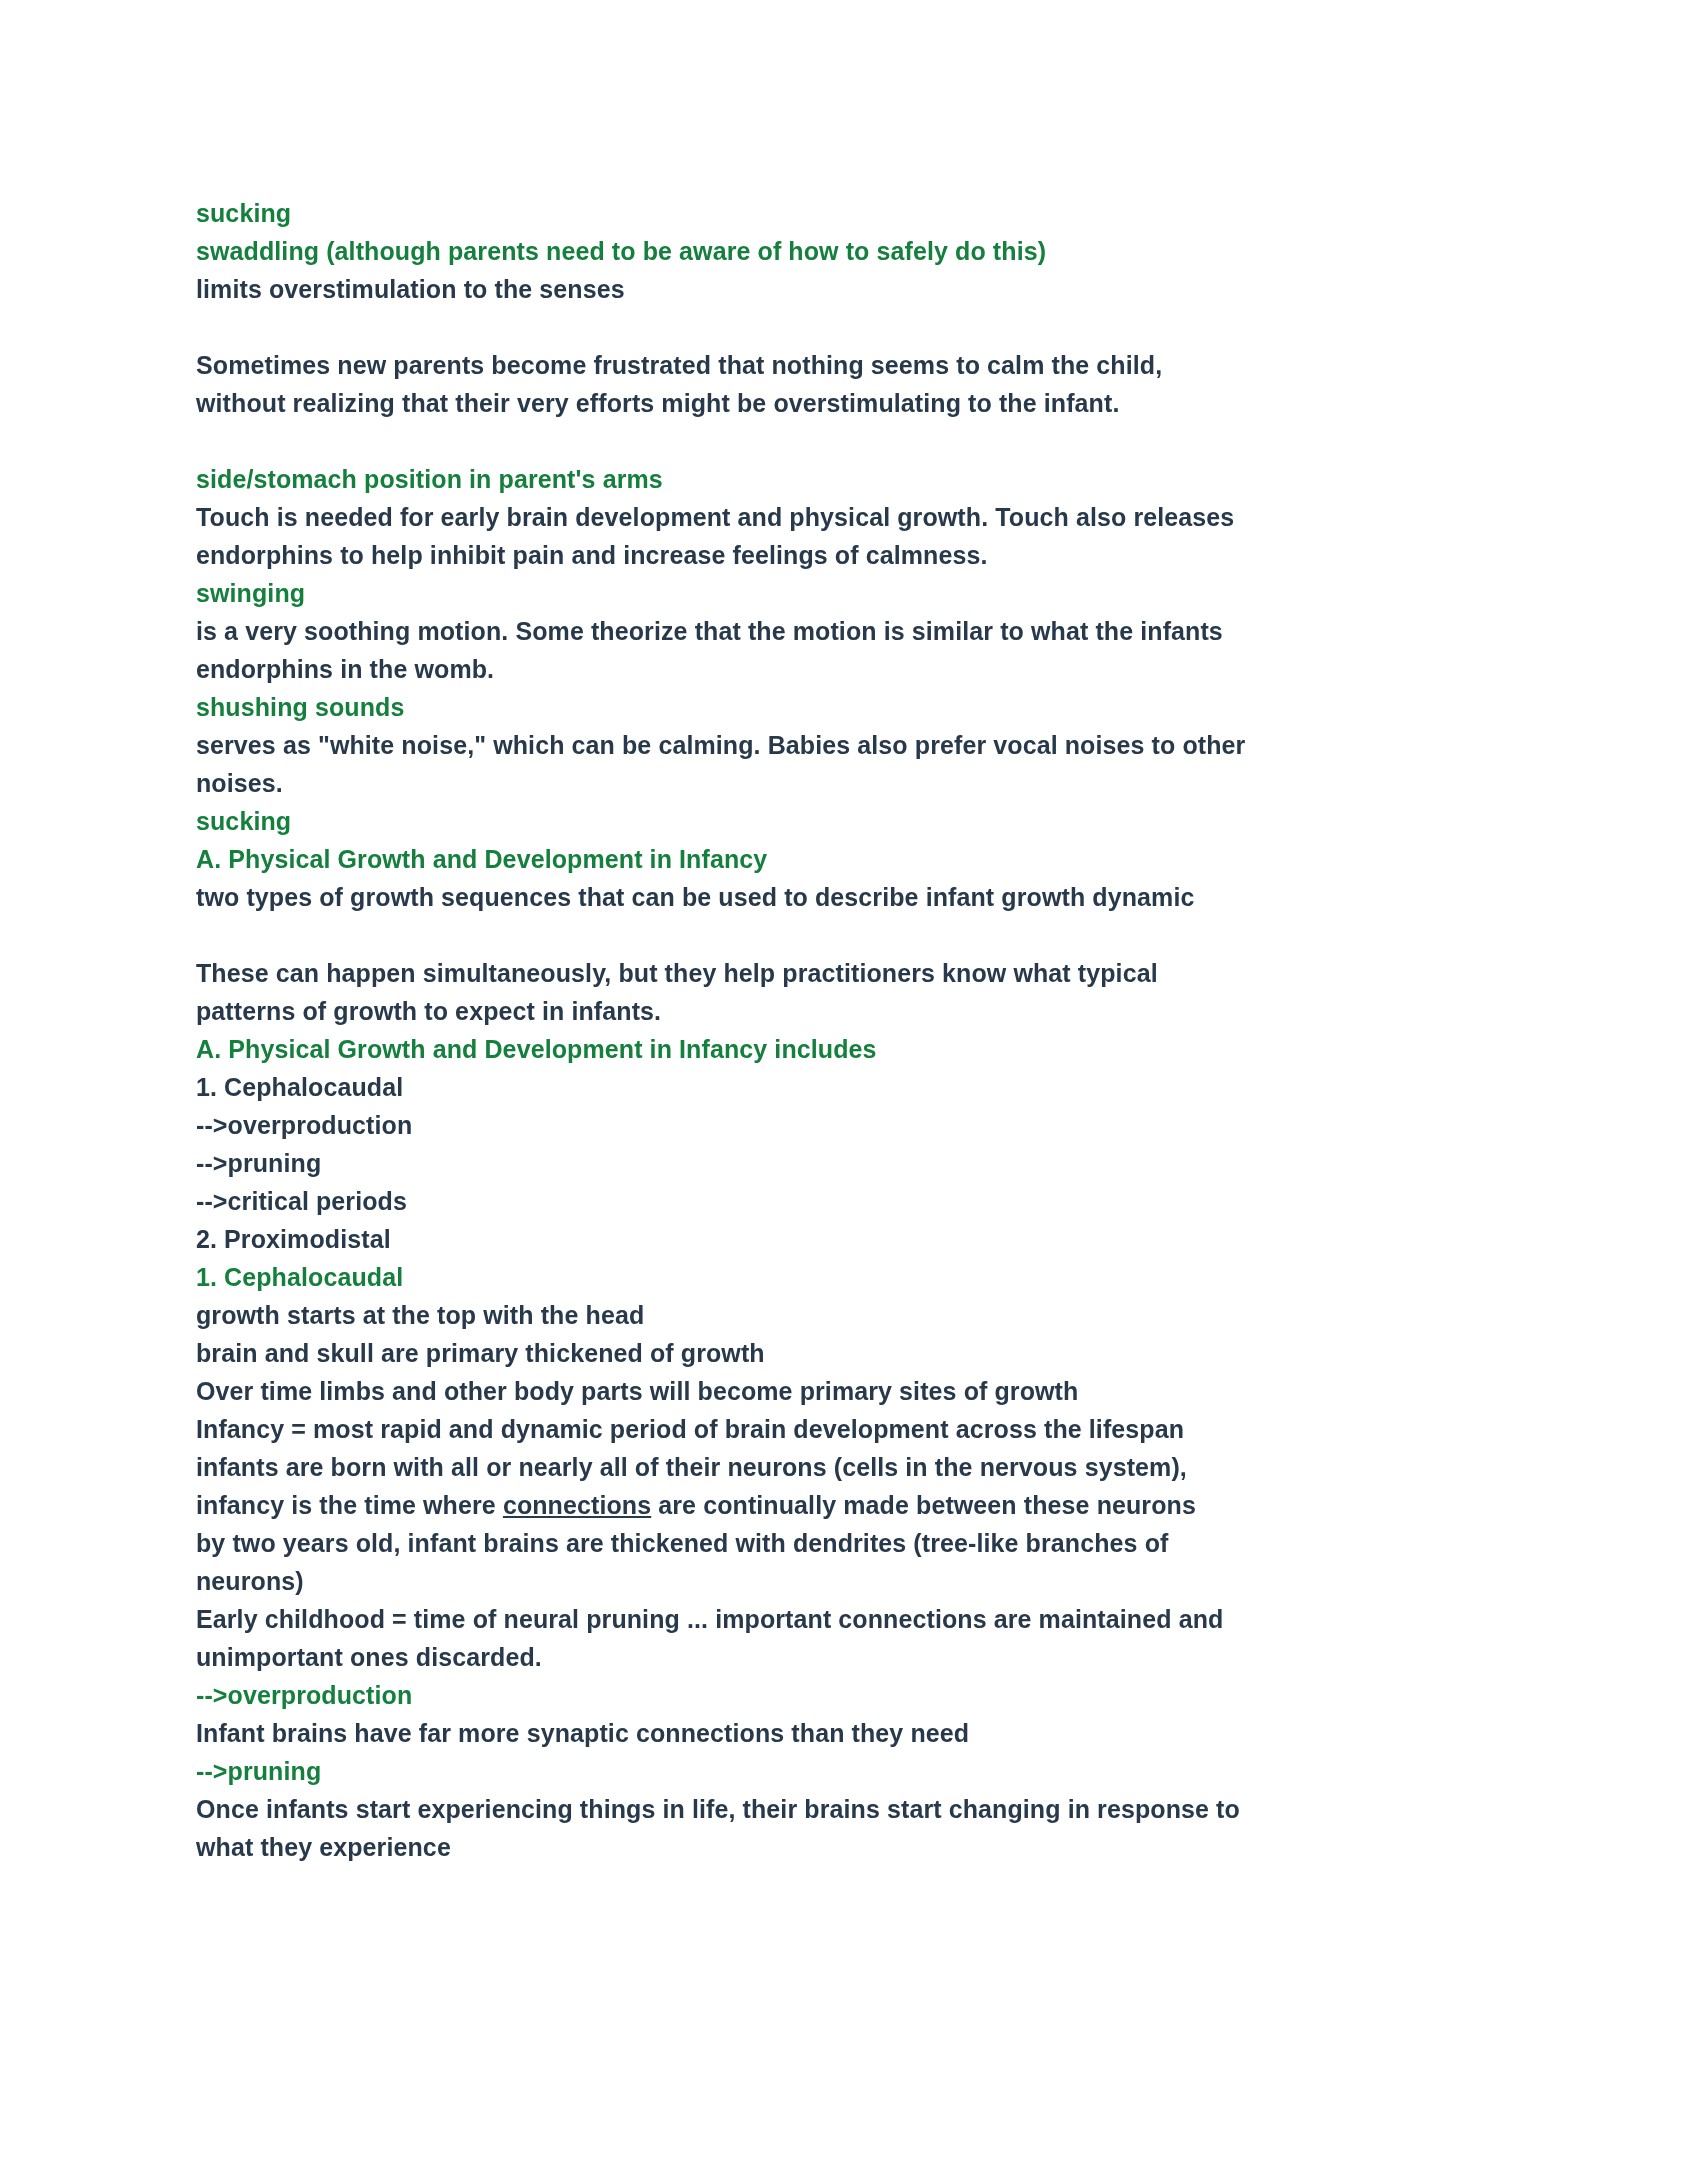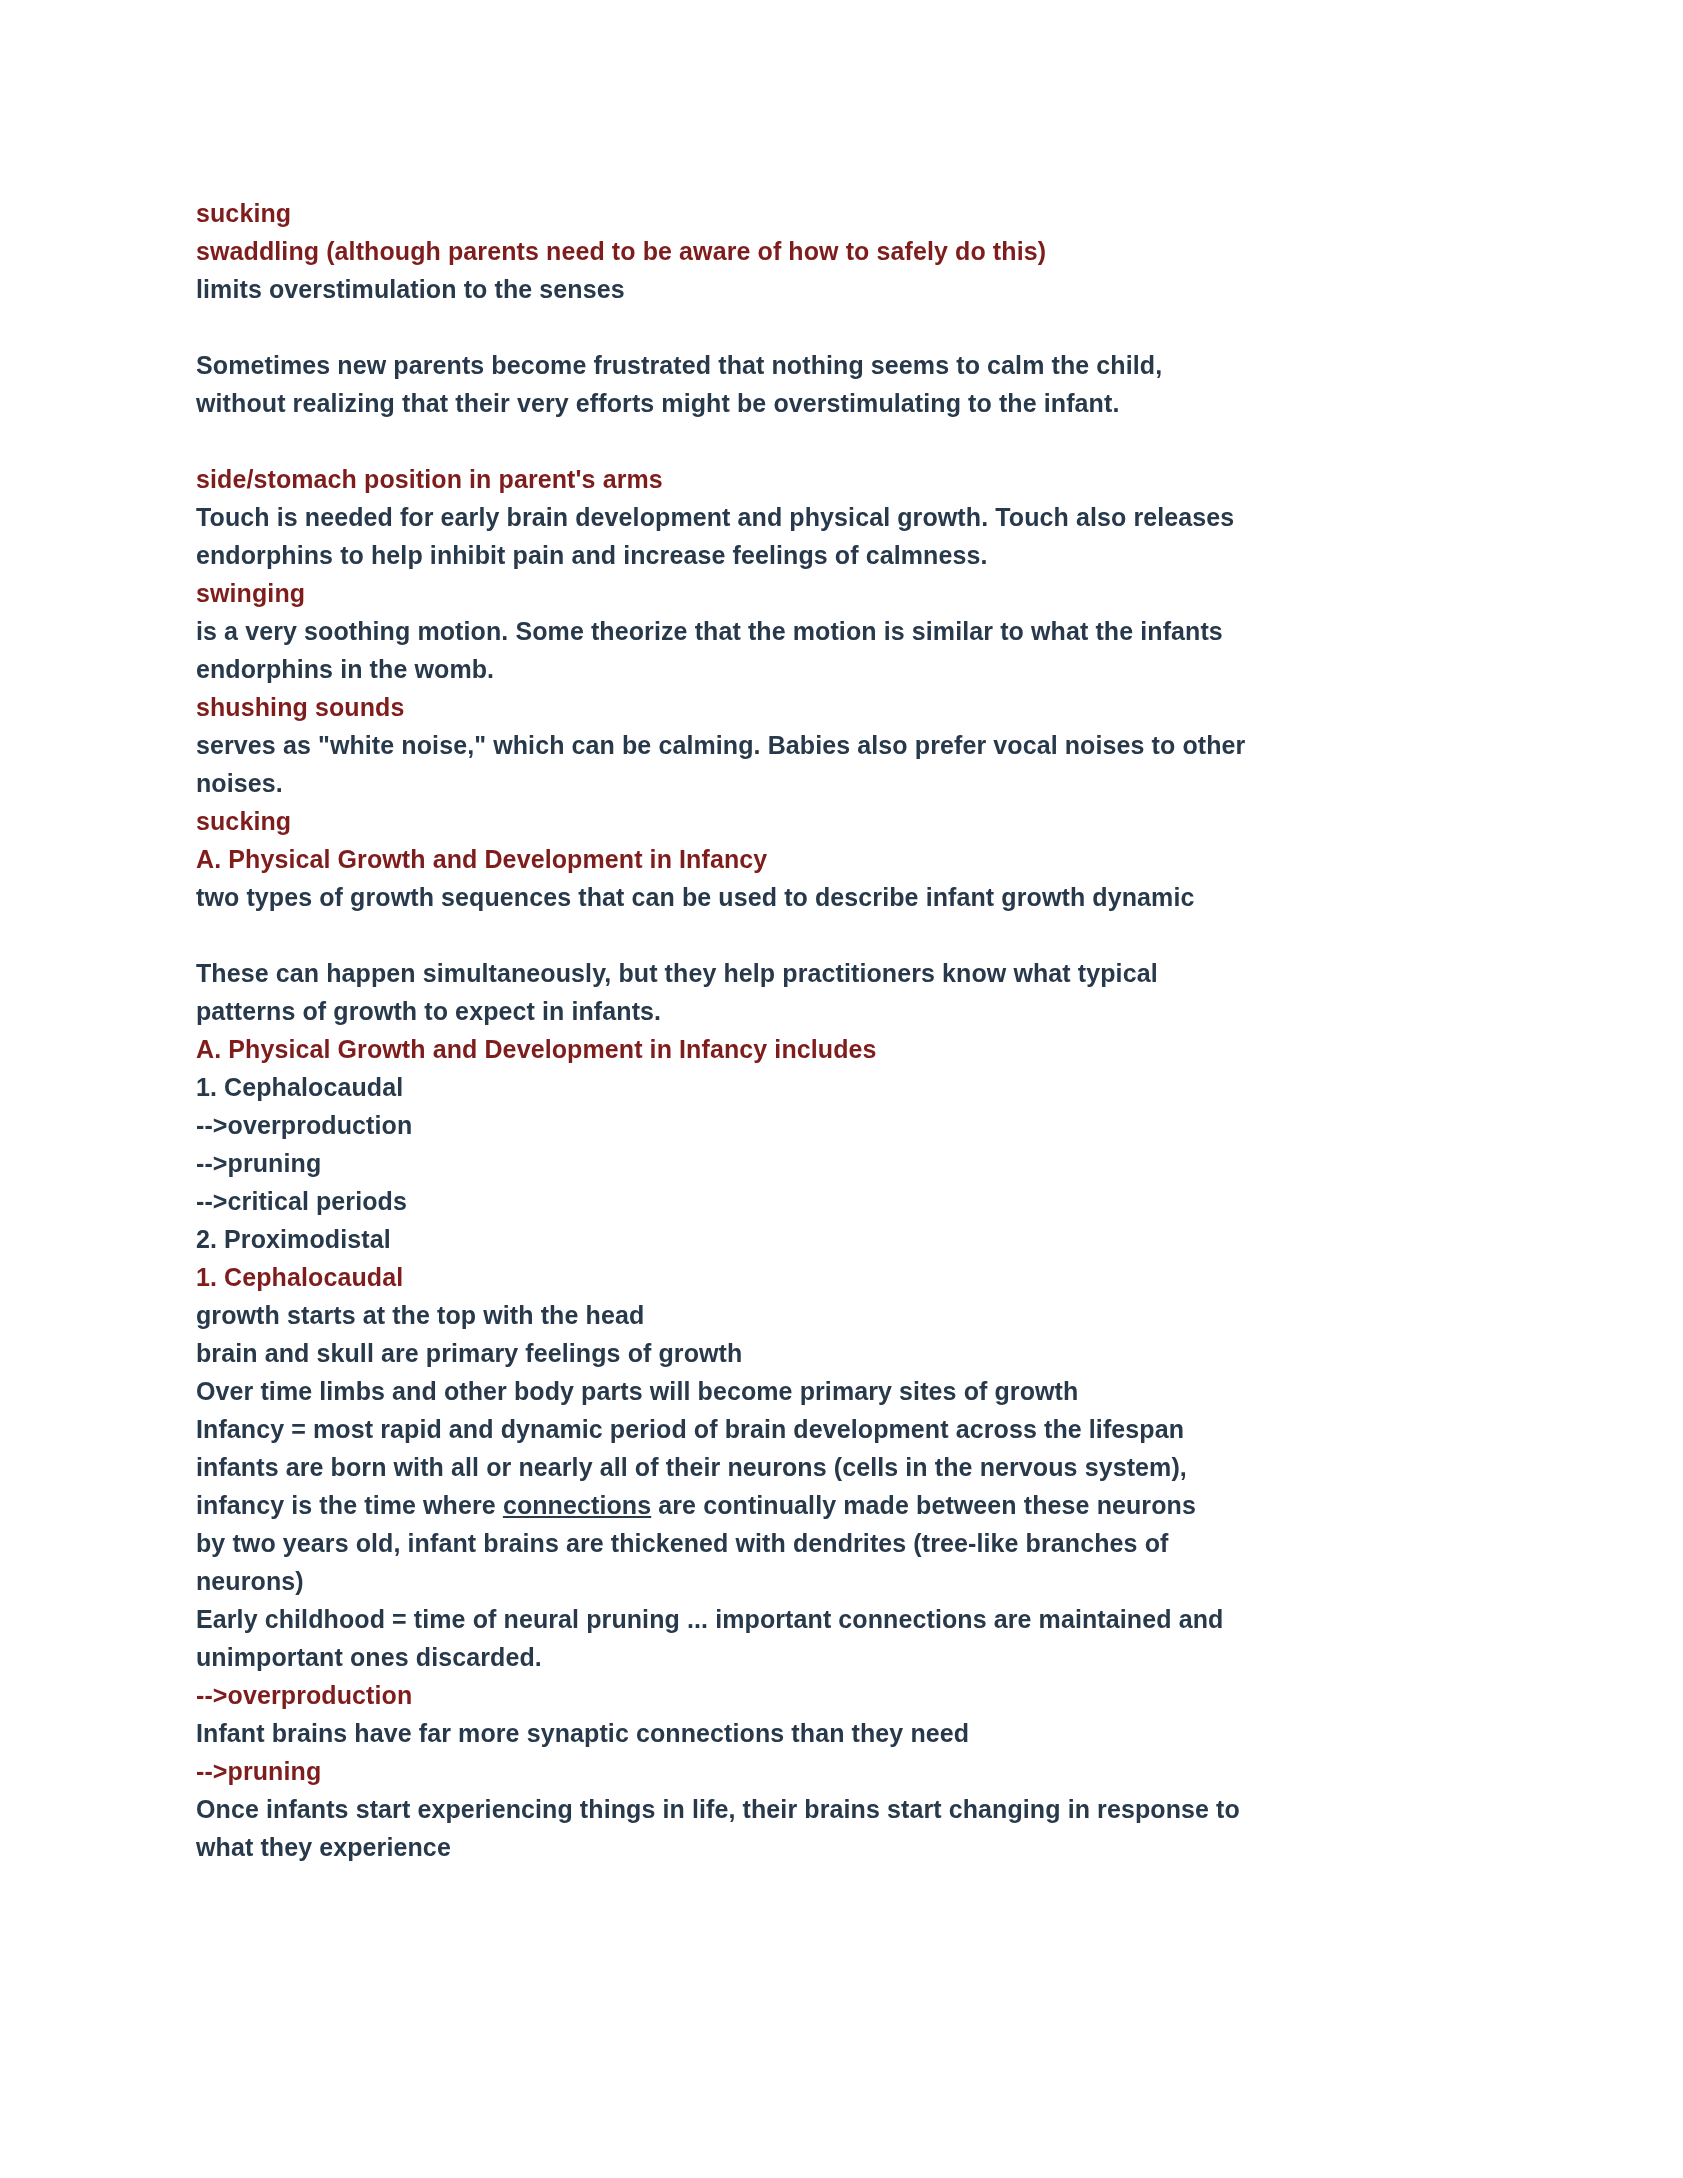--- a/index.html
+++ b/index.html
@@ -25,21 +25,21 @@
     line-height: 38px;
     color: #27394b;
     letter-spacing: 0.1px;
   }
   .line {
     white-space: pre-wrap;
     font-weight: bold;
   }
   .line.bold {
     font-weight: bold;
-    color: #7f1d1d;
+    color: #15803d;
   }
   .line.blank {
     height: 38px;
   }
   .line u {
     text-decoration: underline;
   }
 </style>
 </head>
 <body>
@@ -69,21 +69,21 @@
       <div class="line">These can happen simultaneously, but they help practitioners know what typical</div>
       <div class="line">patterns of growth to expect in infants.</div>
       <div class="line bold">A. Physical Growth and Development in Infancy includes</div>
       <div class="line">1. Cephalocaudal</div>
       <div class="line">--&gt;overproduction</div>
       <div class="line">--&gt;pruning</div>
       <div class="line">--&gt;critical periods</div>
       <div class="line">2. Proximodistal</div>
       <div class="line bold">1. Cephalocaudal</div>
       <div class="line">growth starts at the top with the head</div>
-      <div class="line">brain and skull are primary feelings of growth</div>
+      <div class="line">brain and skull are primary thickened of growth</div>
       <div class="line">Over time limbs and other body parts will become primary sites of growth</div>
       <div class="line">Infancy = most rapid and dynamic period of brain development across the lifespan</div>
       <div class="line">infants are born with all or nearly all of their neurons (cells in the nervous system),</div>
       <div class="line">infancy is the time where <u>connections</u> are continually made between these neurons</div>
       <div class="line">by two years old, infant brains are thickened with dendrites (tree-like branches of</div>
       <div class="line">neurons)</div>
       <div class="line">Early childhood = time of neural pruning ... important connections are maintained and</div>
       <div class="line">unimportant ones discarded.</div>
       <div class="line bold">--&gt;overproduction</div>
       <div class="line">Infant brains have far more synaptic connections than they need</div>

